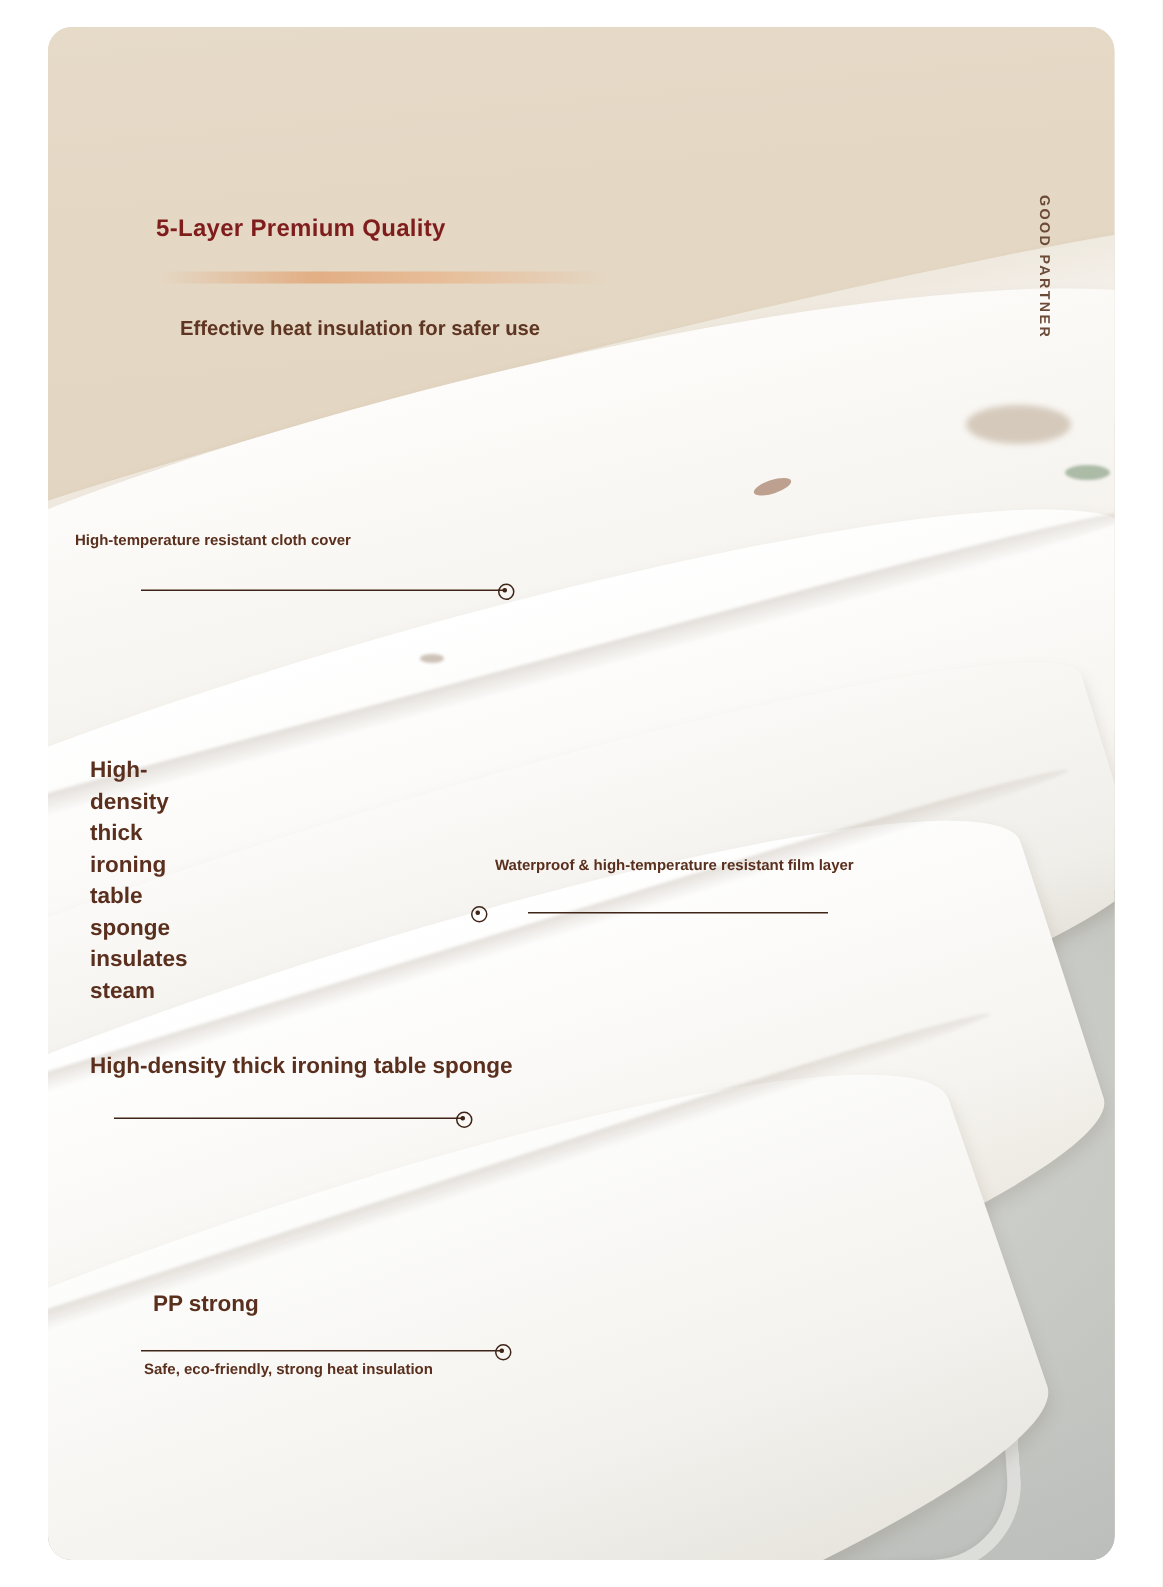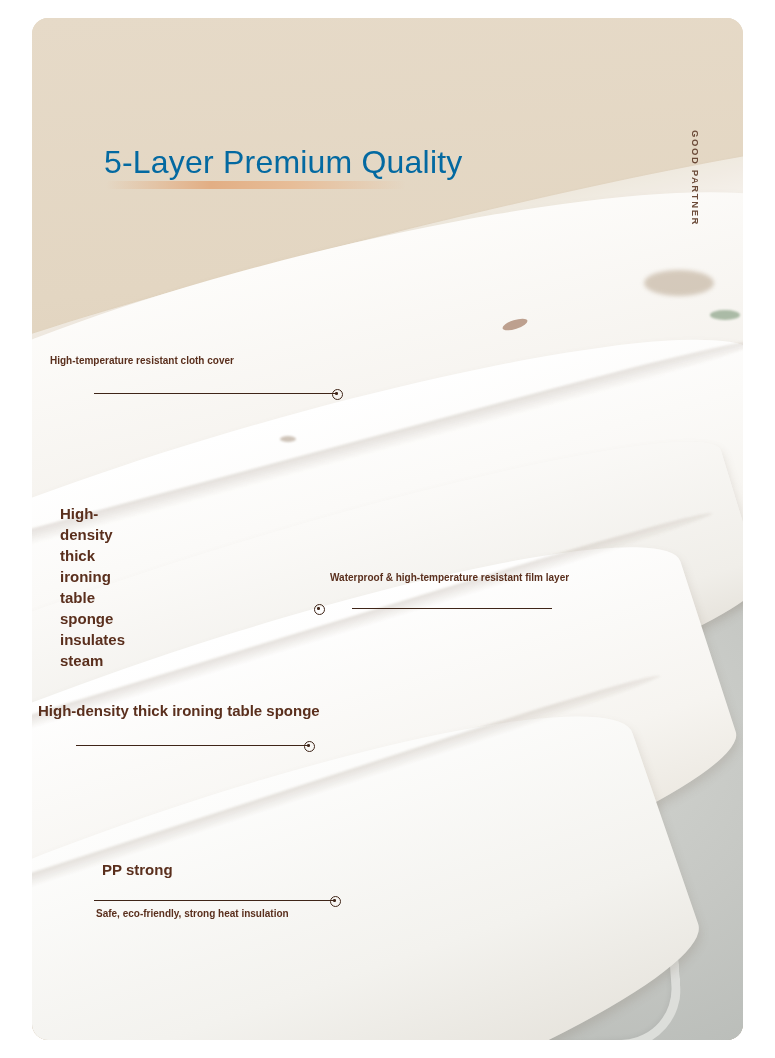--- a/index.html
+++ b/index.html
@@ -130,23 +130,23 @@
     position: absolute;
     border-radius: 50%;
     opacity: .55;
   }
 
   
   .headline {
     position: absolute;
     left: 72px;
     top: 126px;
-    font-size: 32px;
-    font-weight: normal;
-    color: #0369a1;
+    font-size: 16px;
+    font-weight: bold;
+    color: #7f1d1d;
     letter-spacing: .2px;
   }
   .headline-underline {
     position: absolute;
     left: 74px;
     top: 163px;
     width: 300px;
     height: 8px;
     border-radius: 4px;
     background: linear-gradient(90deg, rgba(214,152,106,0) 0%, #e2ae84 35%, #e7bd98 62%, rgba(231,189,152,0) 100%);
@@ -203,21 +203,21 @@
   #c1 .label { left: 18px; top: 337px; font-size: 10px; }
   #c1 .rule  { left: 62px; top: 375px; width: 242px; }
   #c1 .dot   { left: 300px; top: 371px; }
 
   #c2 .label { left: 28px; top: 485px; font-size: 15px; line-height: 21px; }
 
   #c3 .label { left: 298px; top: 554px; font-size: 10px; }
   #c3 .rule  { left: 320px; top: 590px; width: 200px; }
   #c3 .dot   { left: 282px; top: 586px; }
 
-  #c4 .label { left: 6px; top: 684px; font-size: 15px; }
+  #c4 .label { left: 28px; top: 684px; font-size: 15px; }
   #c4 .rule  { left: 44px; top: 727px; width: 232px; }
   #c4 .dot   { left: 272px; top: 723px; }
 
   #c5 .label { left: 70px; top: 843px; font-size: 15px; }
   #c5 .rule  { left: 62px; top: 882px; width: 240px; }
   #c5 .dot   { left: 298px; top: 878px; }
   #c5 .sublabel {
     position: absolute;
     left: 64px; top: 890px;
     font-size: 10px;
@@ -254,20 +254,21 @@
   <div class="seam" style="left:-200px;top:620px;width:900px;height:14px;transform:rotate(-17deg);"></div>
   <div class="seam" style="left:-250px;top:790px;width:900px;height:14px;transform:rotate(-18deg);"></div>
 
   <div class="speck" style="left:470px;top:302px;width:26px;height:9px;background:#8c5a3c;transform:rotate(-18deg);"></div>
   <div class="speck" style="left:612px;top:252px;width:70px;height:26px;background:#b8a58e;filter:blur(2px);"></div>
   <div class="speck" style="left:678px;top:292px;width:30px;height:10px;background:#6d8c6a;filter:blur(1px);"></div>
   <div class="speck" style="left:248px;top:418px;width:16px;height:6px;background:#a89480;filter:blur(1px);"></div>
 
   <div class="headline">5-Layer Premium Quality</div>
   <div class="headline-underline"></div>
+  <div class="subhead">Effective heat insulation for safer use</div>
   <div class="vertical-tag">GOOD PARTNER</div>
 
   <div class="callout" id="c1">
     <div class="label">High-temperature resistant cloth cover</div>
     <div class="rule"></div>
     <div class="dot"></div>
   </div>
 
   <div class="callout" id="c2">
     <div class="label" style="white-space:pre-line;">High-density thick ironing

